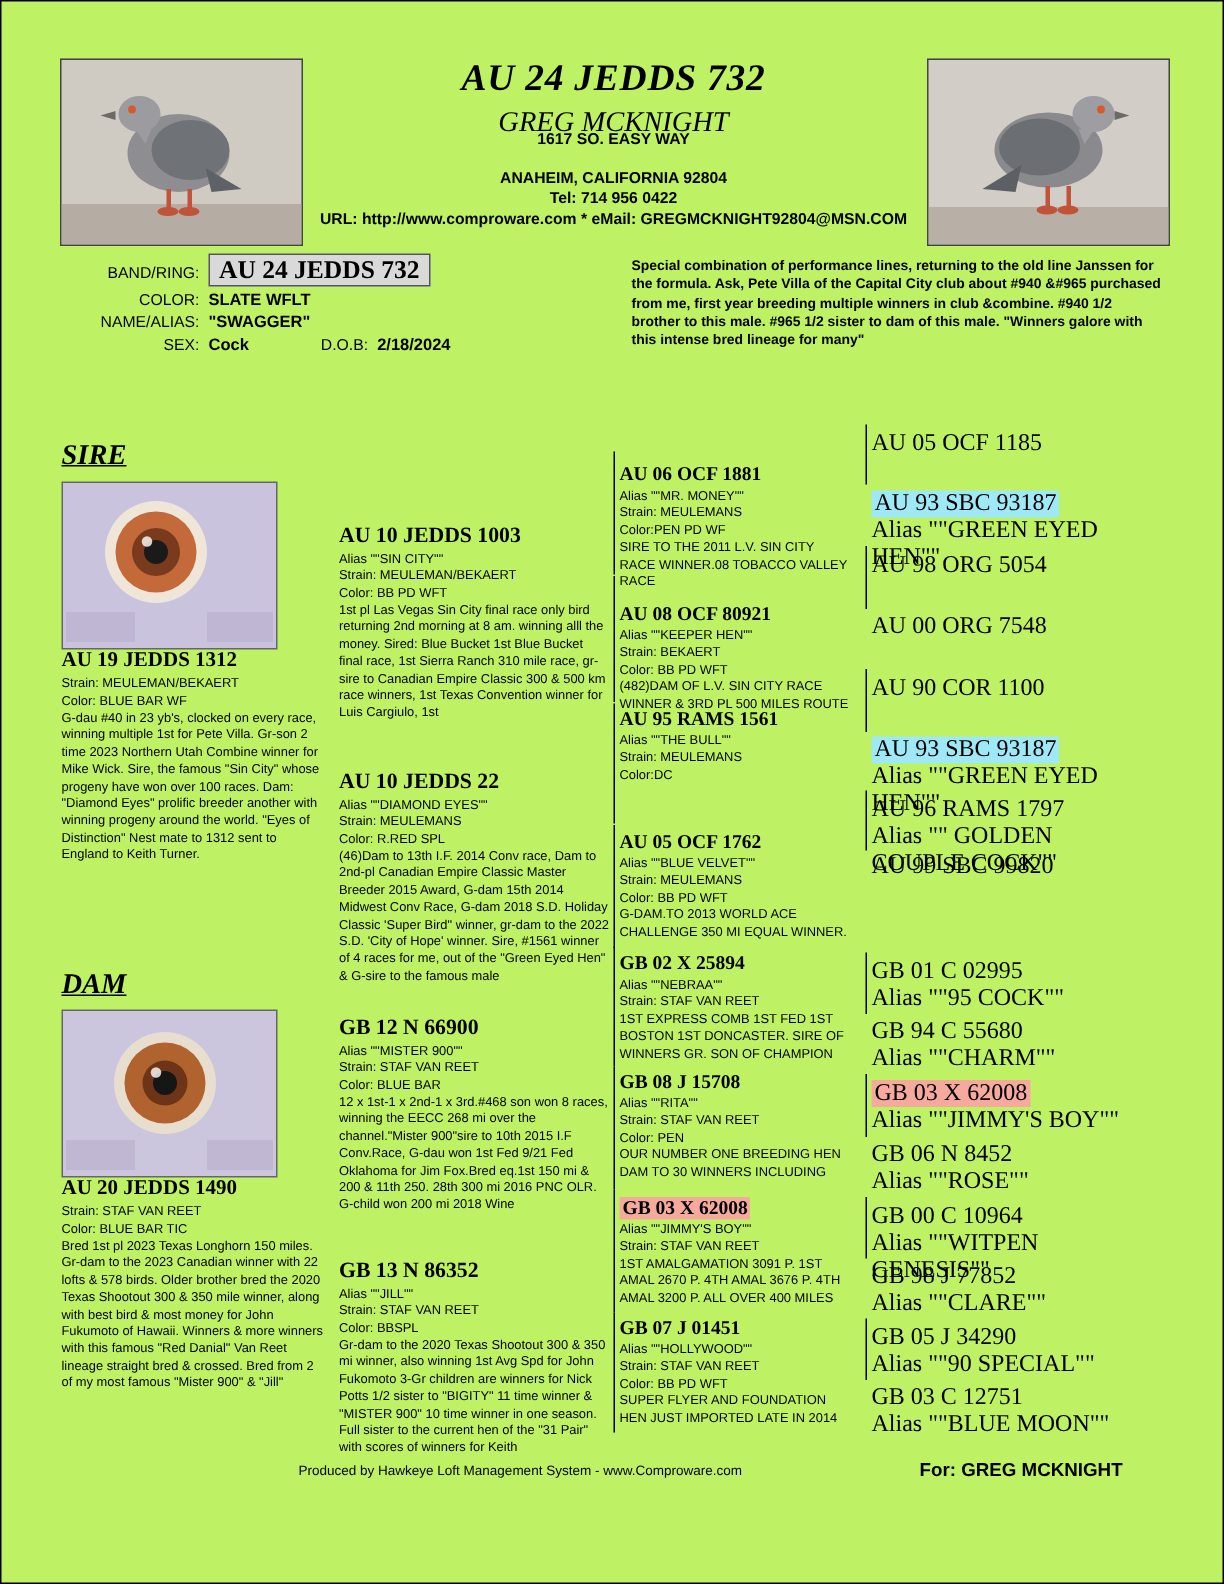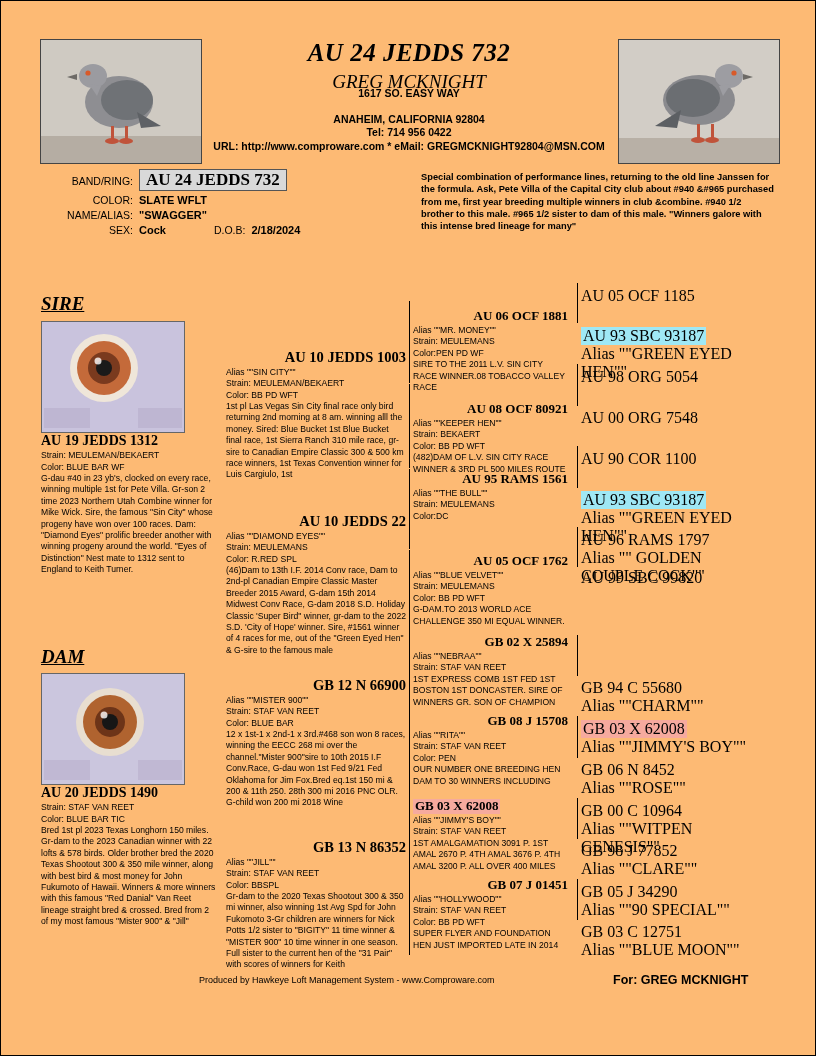--- a/index.html
+++ b/index.html
@@ -11,21 +11,21 @@
     font-family: "Liberation Sans", sans-serif;
     color: #000;
   }
   .page {
     position: relative;
     width: 816px;
     height: 1056px;
     border: 1px solid #000;
     box-sizing: border-box;
     overflow: hidden;
-    background: #fdba74;
+    background: #bef264;
   }
 
   
   .hdr-title {
     position: absolute;
     left: 208px; top: 38px; width: 400px;
     text-align: center;
     font-family: "Liberation Serif", serif;
     font-size: 25px;
     font-weight: bold;
@@ -132,21 +132,20 @@
   .ped-photo-dam  { left: 40px; top: 672px; width: 142px; height: 110px; }
 
   
   .card { position: absolute; }
   .card .bid {
     font-family: "Liberation Serif", serif;
     font-weight: bold;
     font-size: 14.5px;
     line-height: 1.15;
     margin-bottom: 1px;
-    text-align: right;
   }
   .card .bid.small {
     font-size: 13px;
   }
   .card .txt {
     font-size: 8.6px;
     line-height: 1.33;
   }
 
   
@@ -418,20 +417,24 @@
     <div class="alias">Alias ""GREEN EYED HEN""</div>
   </div>
   <div class="g4row" style="top:530px;">
     <div class="bid">AU 96 RAMS 1797</div>
     <div class="alias">Alias "" GOLDEN COUPLE COCK""</div>
   </div>
   <div class="g4row" style="top:568px;">
     <div class="bid">AU 99 SBC 99820</div>
     <div class="alias"></div>
   </div>
+  <div class="g4row" style="top:638px;">
+    <div class="bid">GB 01 C 02995</div>
+    <div class="alias">Alias ""95 COCK""</div>
+  </div>
   <div class="g4row" style="top:678px;">
     <div class="bid">GB 94 C 55680</div>
     <div class="alias">Alias ""CHARM""</div>
   </div>
   <div class="g4row" style="top:719px;">
     <div class="bid hl-pink" style="display:inline-block;">GB 03 X 62008</div>
     <div class="alias">Alias ""JIMMY'S BOY""</div>
   </div>
   <div class="g4row" style="top:760px;">
     <div class="bid">GB 06 N 8452</div>

